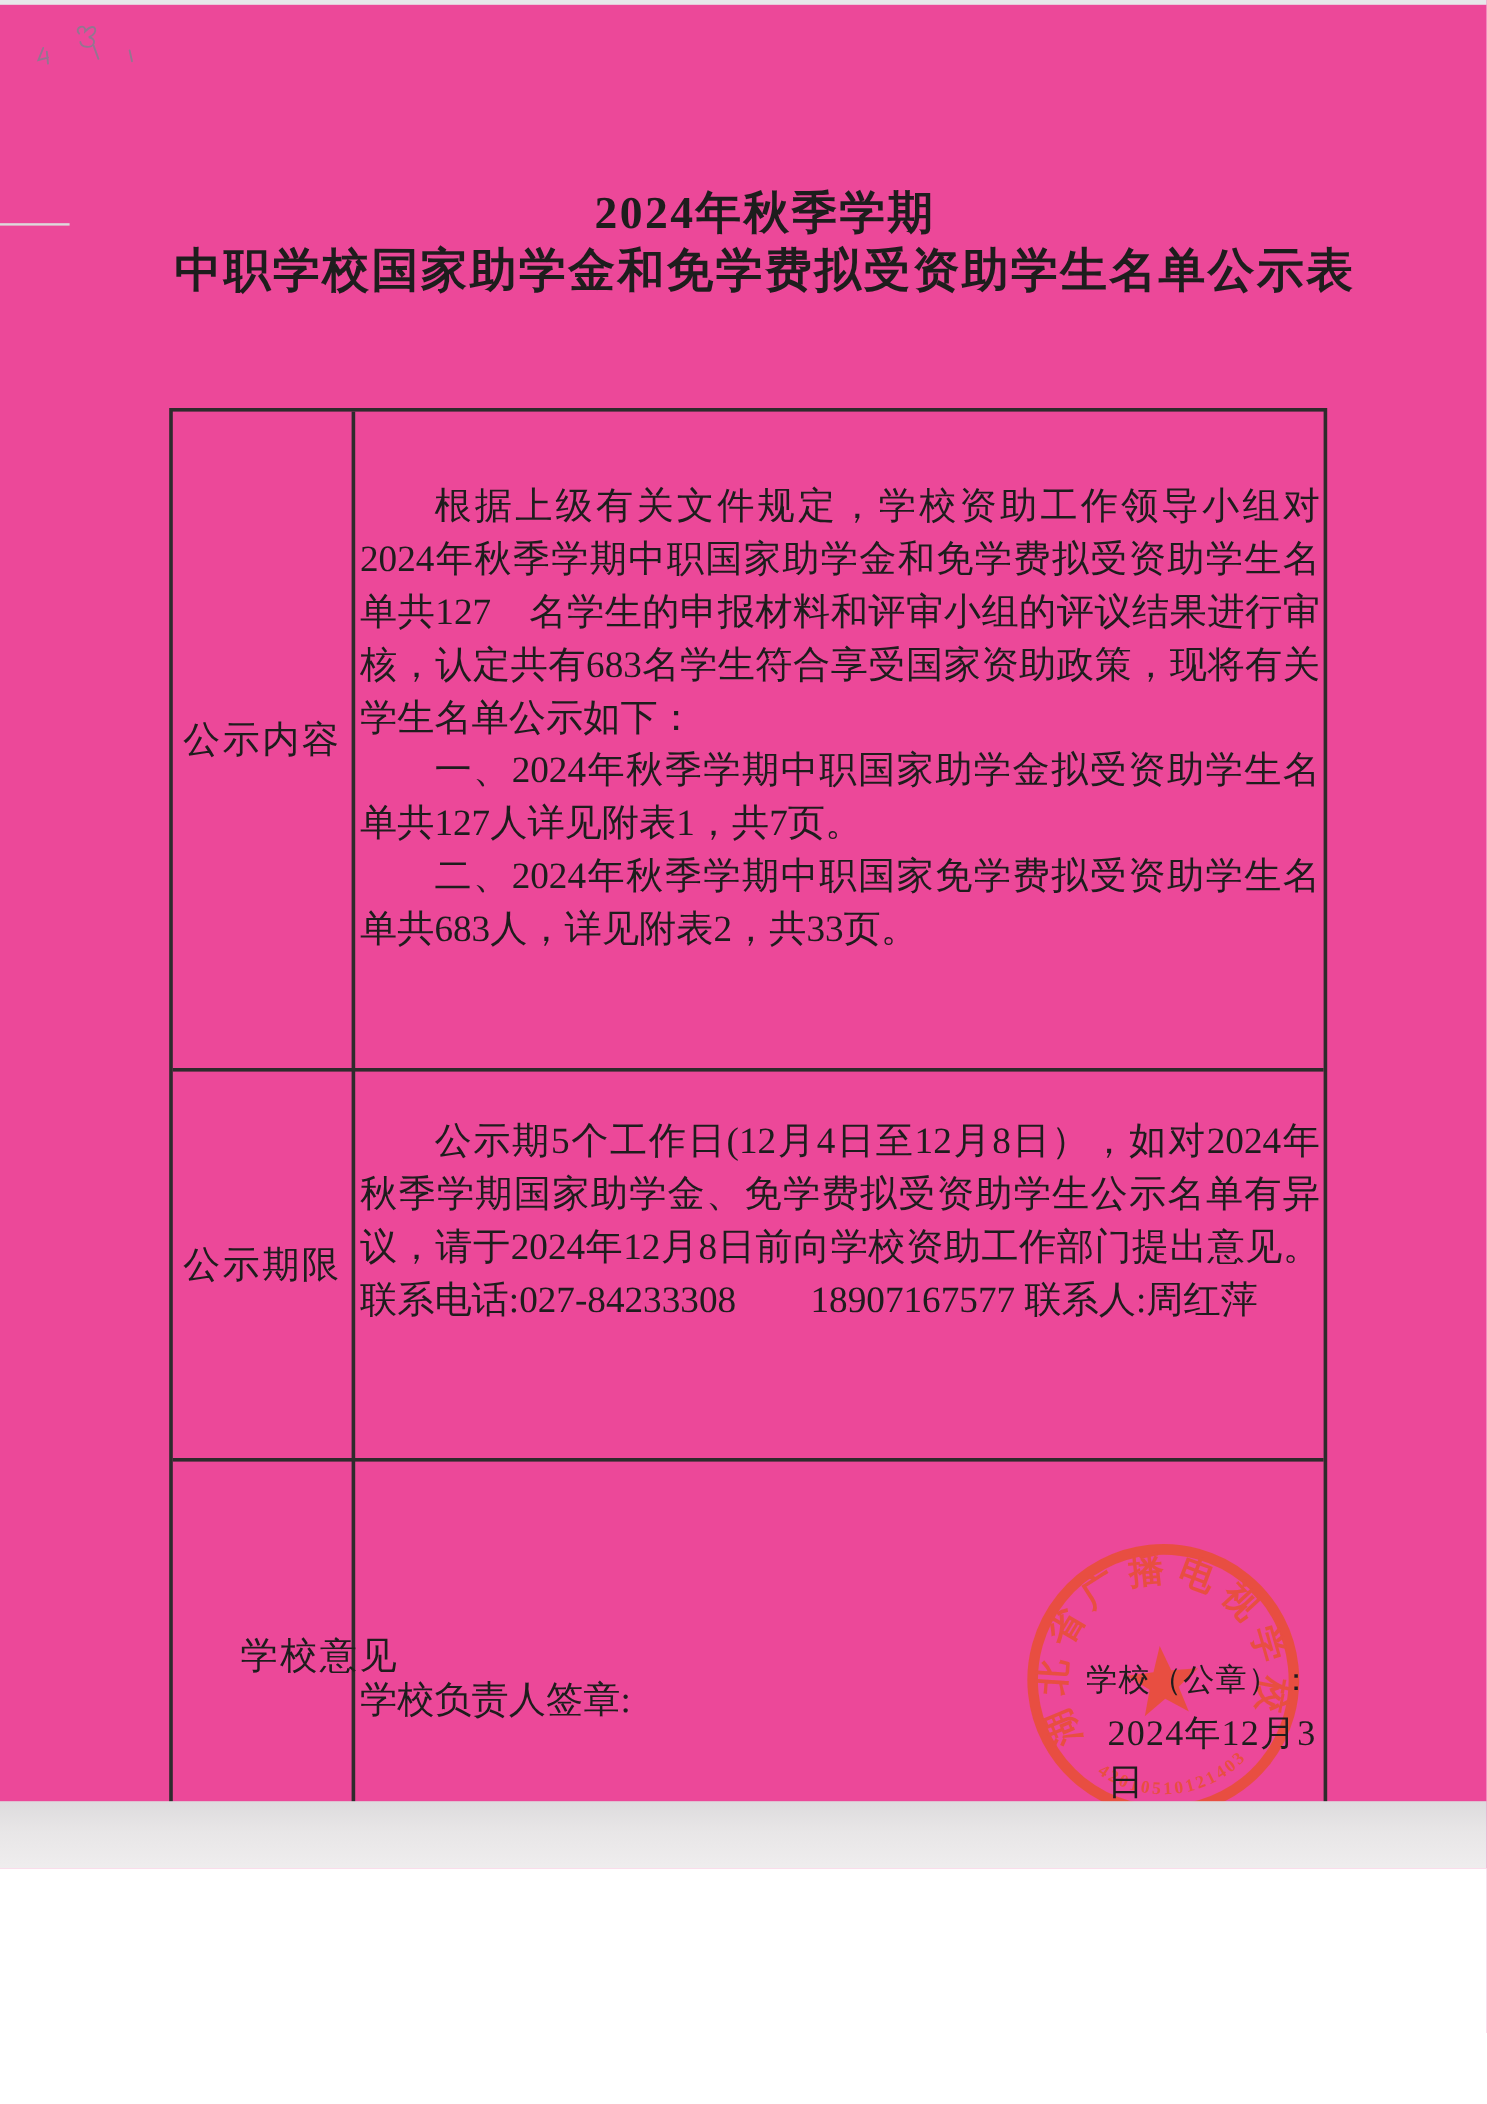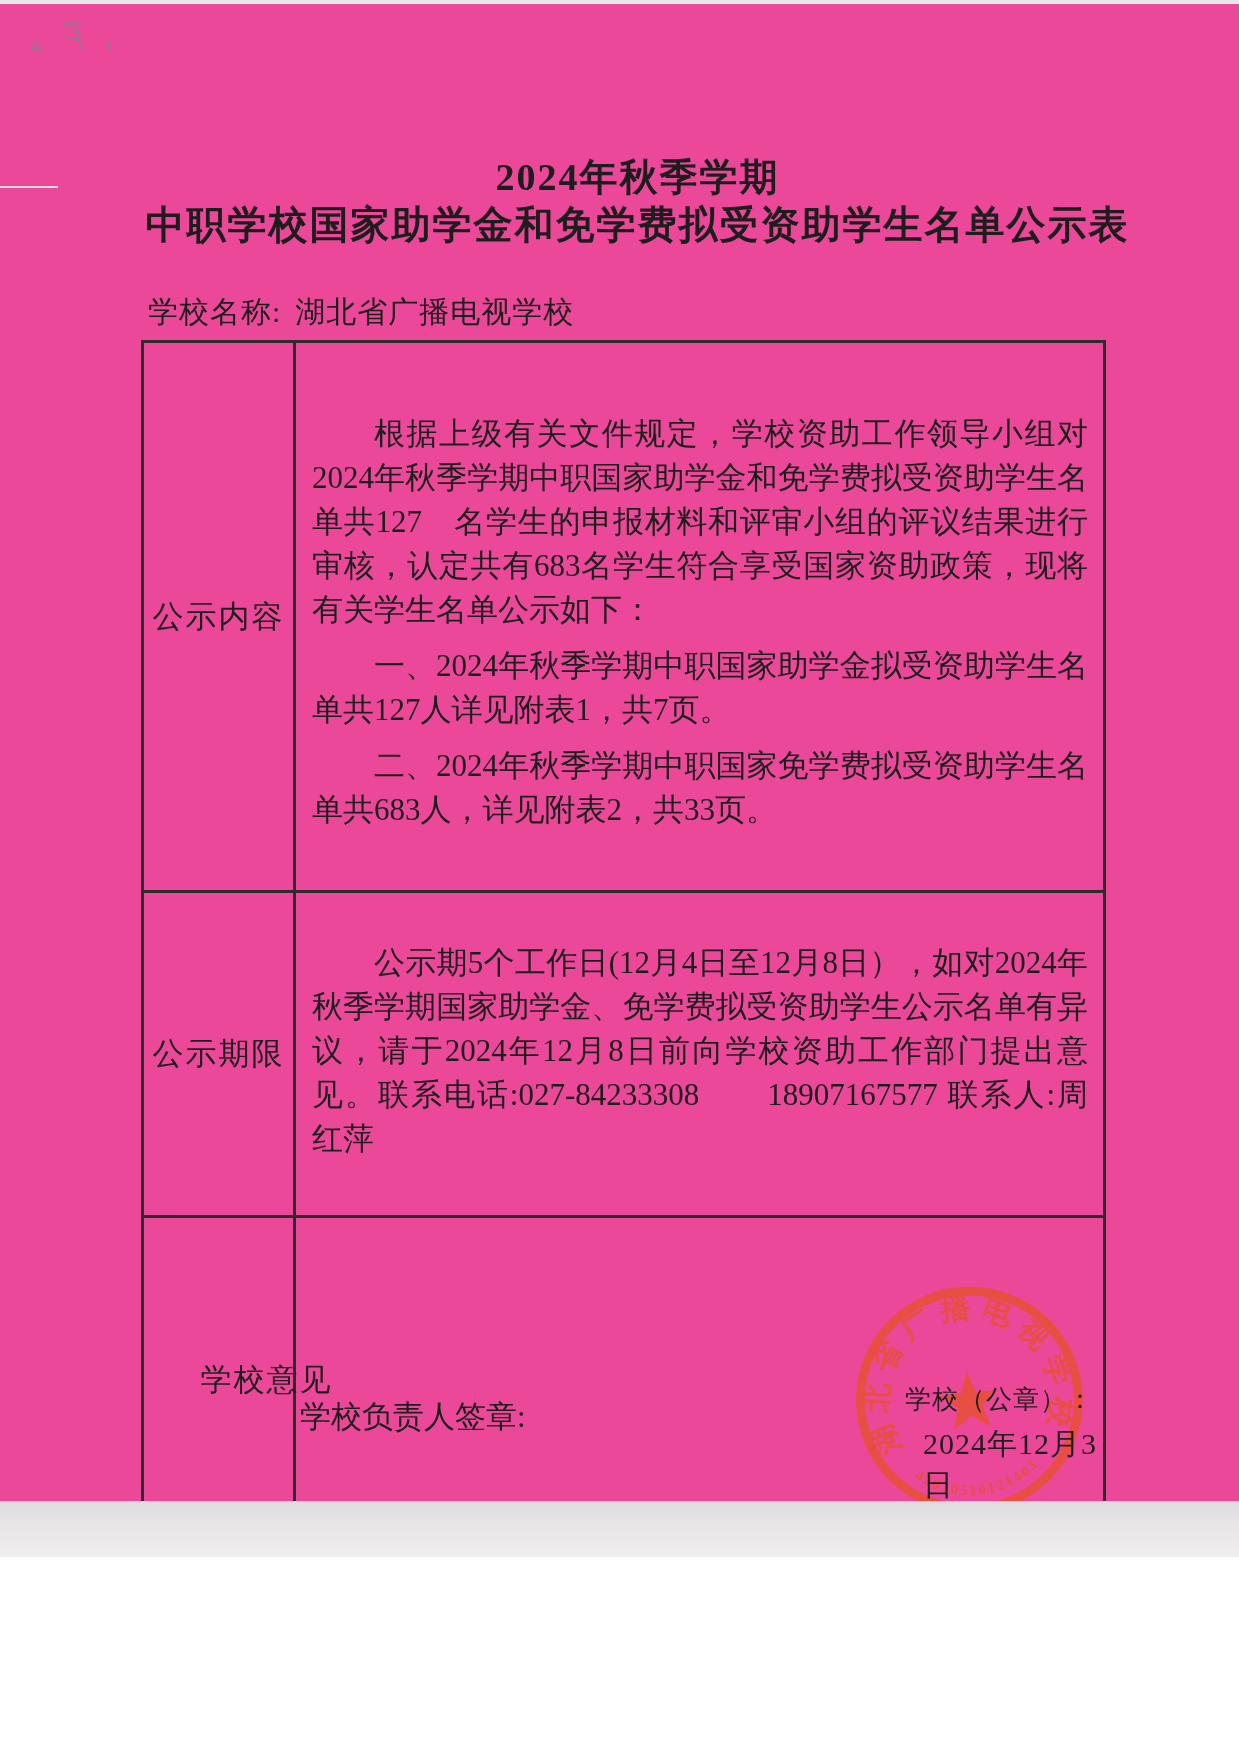--- a/index.html
+++ b/index.html
@@ -37,21 +37,21 @@
     display:flex;align-items:center;justify-content:center;
     font-size:31px;letter-spacing:2px;
   }
   .cell-label.l1{top:0;height:547px;}
   .cell-label.l2{top:550px;height:322px;}
   .cell-label.l3{top:875px;height:324px;margin-left:48px;}
   .cell-content{
     position:absolute;left:156px;width:800px;
     font-size:31px;line-height:44px;text-align:justify;
   }
-  .cell-content p{margin:12px;text-indent:2em;}
+  .cell-content p{margin:0;text-indent:2em;}
   .cell-content.c1{top:57px;}
   .cell-content.c2{top:586px;}
   .sign-label{position:absolute;left:156px;top:1053px;font-size:31px;text-align:right;}
   .seal-wrap{position:absolute;left:698px;top:933px;width:255px;height:250px;transform:rotate(-6deg);}
   .seal-caption{position:absolute;left:761px;top:1039px;font-size:26px;letter-spacing:1px;}
   .seal-date{position:absolute;left:779px;top:1081px;font-size:30px;letter-spacing:1px;}
   .bottom-band{
     position:absolute;left:0;bottom:0;width:100%;height:56px;
     background:linear-gradient(to bottom,#dddbdd 0%,#e8e6e7 45%,#efedee 100%);
   }
@@ -70,23 +70,20 @@
       <path d="M58,24 l4,11"></path>
       <path d="M88,28 l2,9"></path>
     </g>
   </svg>
 
   <div class="artifact-line"></div>
 
   <div class="doc-title line1">2024年秋季学期</div>
   <div class="doc-title line2">中职学校国家助学金和免学费拟受资助学生名单公示表</div>
 
-  <div class="school-line">
-    <span class="label">学校名称:</span><span class="value">湖北省广播电视学校</span>
-  </div>
 
   <div class="doc-table">
 
     <div class="col-divider"></div>
     <div class="row-line r1"></div>
     <div class="row-line r2"></div>
 
     <div class="cell-label l1">公示内容</div>
     <div class="cell-label l2">公示期限</div>
     <div class="cell-label l3">学校意见</div>

